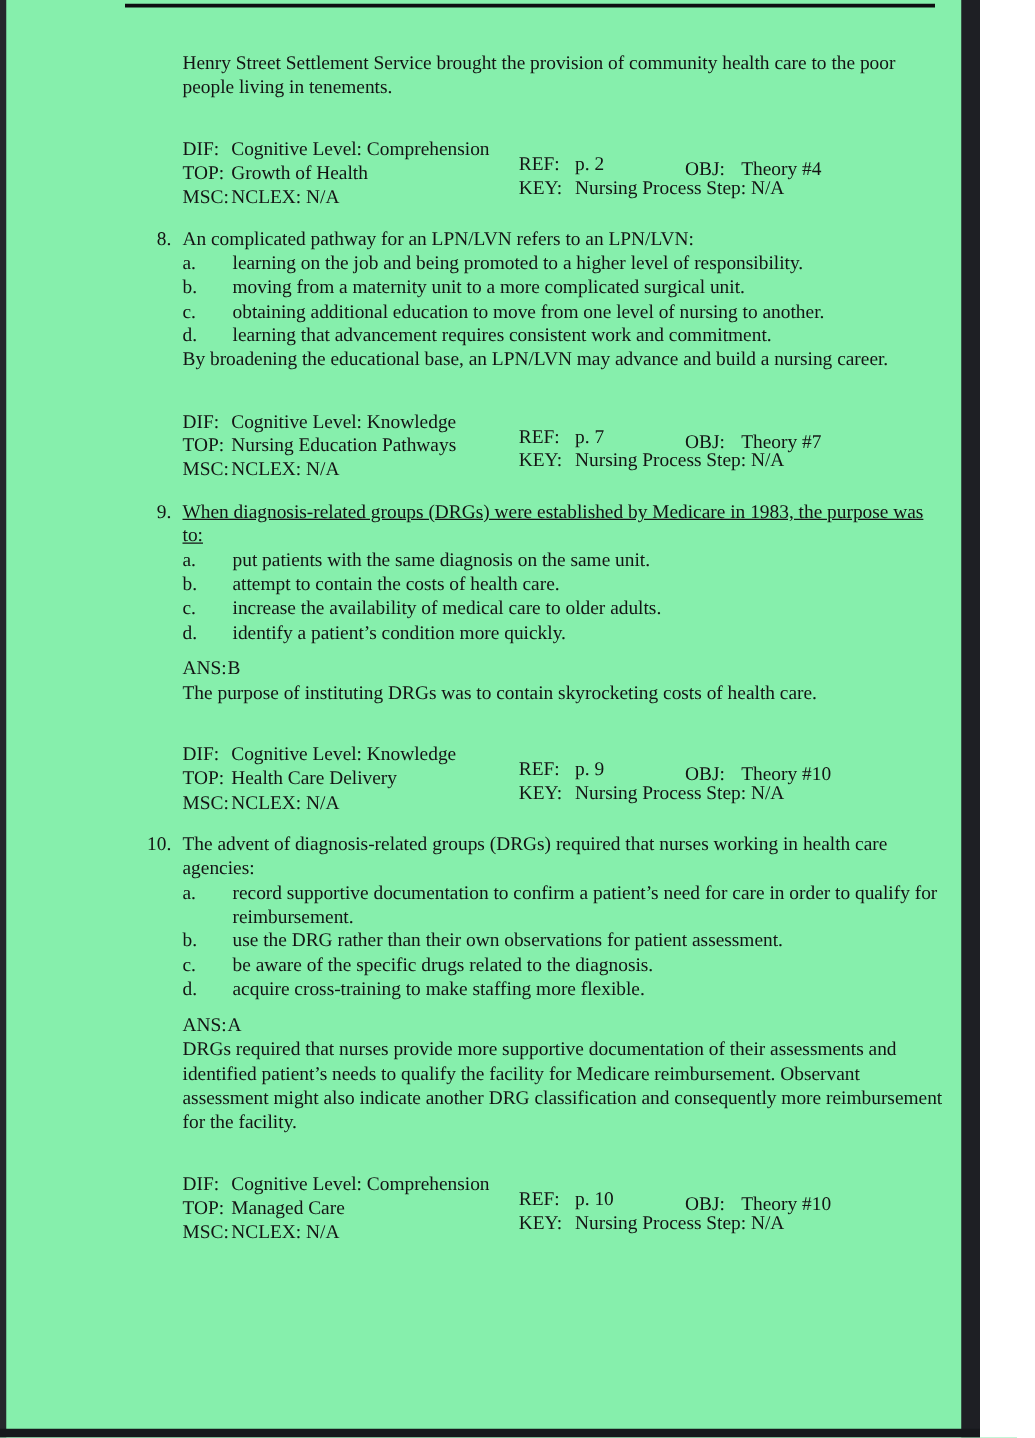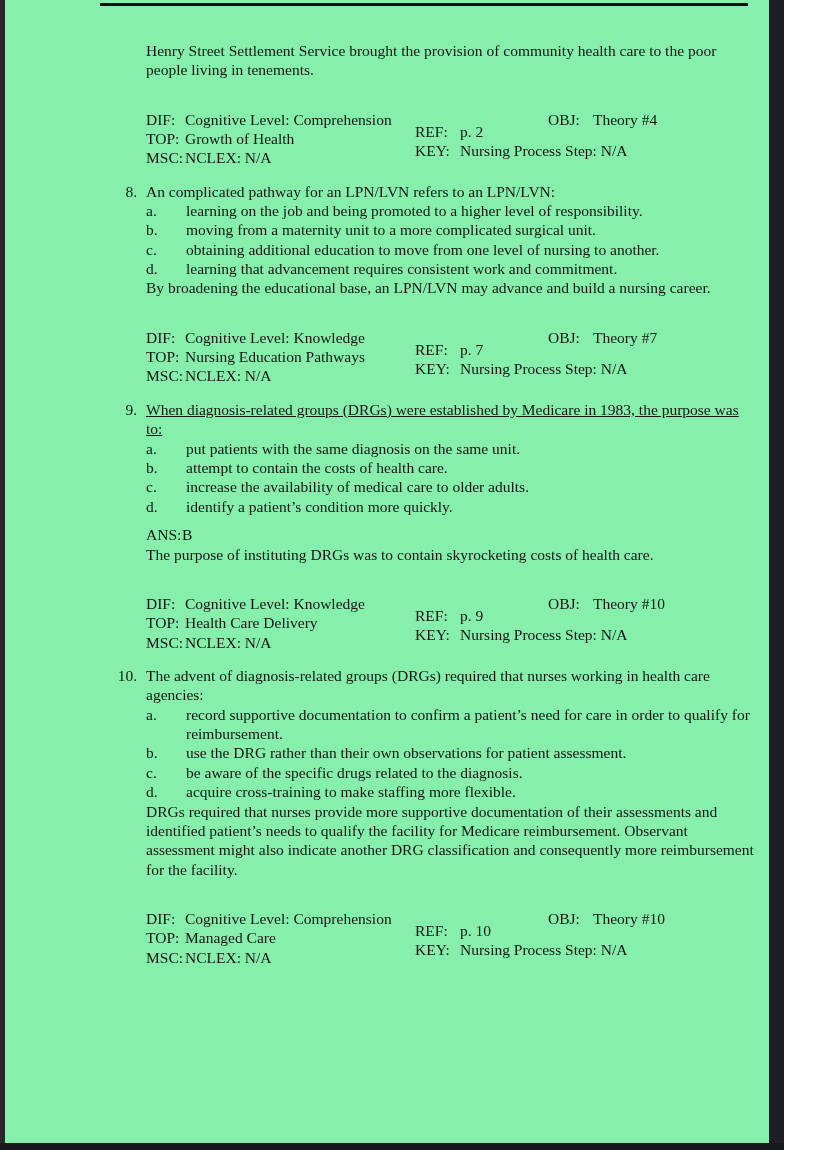--- a/index.html
+++ b/index.html
@@ -20,21 +20,21 @@
   .content {
     position: absolute; left:146px; top:41px; width:609px;
     font-size: 15.5px; line-height: 19.35px;
   }
   .para { margin:0; }
 
   
   .meta { margin-top:30px; }
   .mrow { position:relative; height:19.35px; white-space:nowrap; }
   .mc2 { position:absolute; left:269px; top:12px; }
-  .mc3 { position:absolute; left:402px; top:0; }
+  .mc3 { position:absolute; left:402px; top:16px; }
   .ml  { display:inline-block; width:39px; }
   .ml2 { display:inline-block; width:45px; }
 
   
   .question { position:relative; margin-top:14px; }
   .qnum { position:absolute; top:0; right:calc(100% + 9px); width:34px; text-align:right; white-space:nowrap; }
   .stem { }
   .stem.narrow { max-width:595px;text-decoration:underline; }
   .opt { display:flex; }
   .opt-letter { flex:none; width:24px; }
@@ -163,20 +163,23 @@
           </div>
         <div class="opt">
             <span class="opt-letter">c.</span>
             <span class="opt-text">be aware of the specific drugs related to the diagnosis.</span>
           </div>
         <div class="opt">
             <span class="opt-letter">d.</span>
             <span class="opt-text">acquire cross-training to make staffing more flexible.</span>
           </div>
       </div>
+      <div class="ans">
+        <span class="ans-label">ANS:</span><span>A</span>
+      </div>
       <div class="rationale">DRGs required that nurses provide more supportive documentation of their assessments and identified patient’s needs to qualify the facility for Medicare reimbursement. Observant assessment might also indicate another DRG classification and consequently more reimbursement for the facility.</div>
 
       <div class="meta">
         <div class="mrow">
           <span><span class="ml">DIF:</span><span>Cognitive Level: Comprehension</span></span>
           <span class="mc2"><span class="ml2">REF:</span><span>p. 10</span></span>
           <span class="mc3"><span class="ml2">OBJ:</span><span>Theory #10</span></span>
         </div>
         <div class="mrow">
           <span><span class="ml">TOP:</span><span>Managed Care</span></span>

